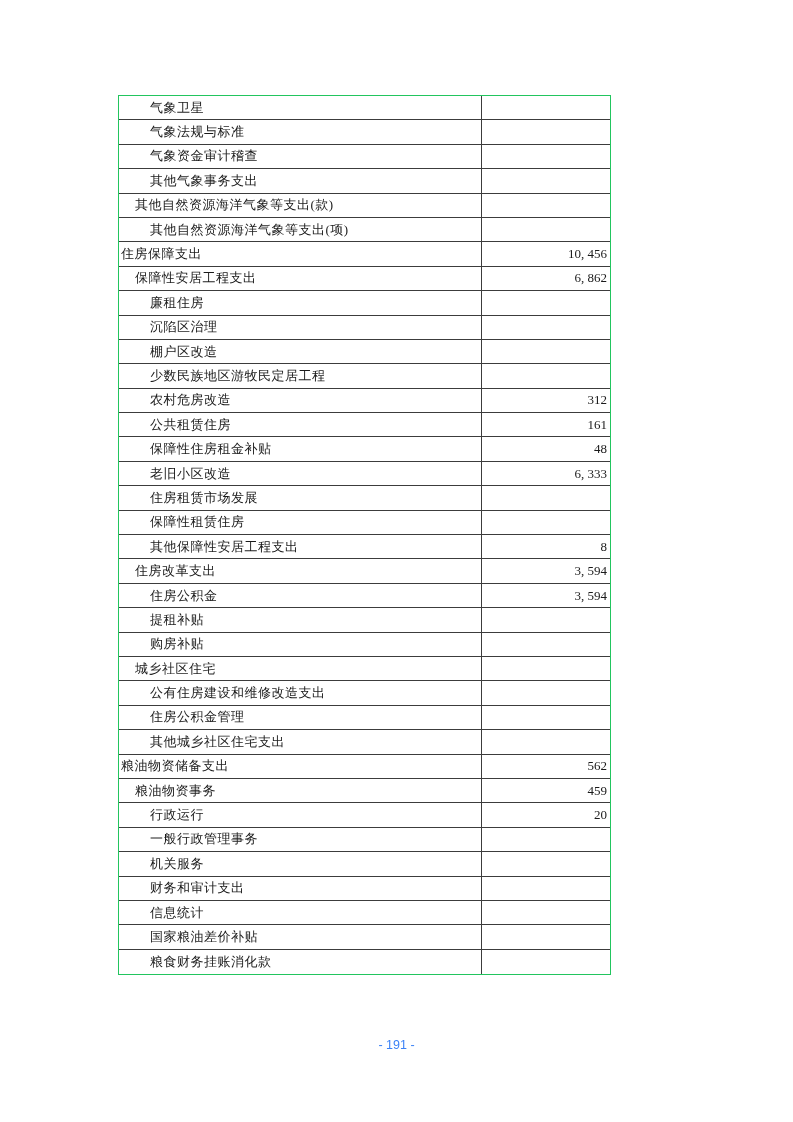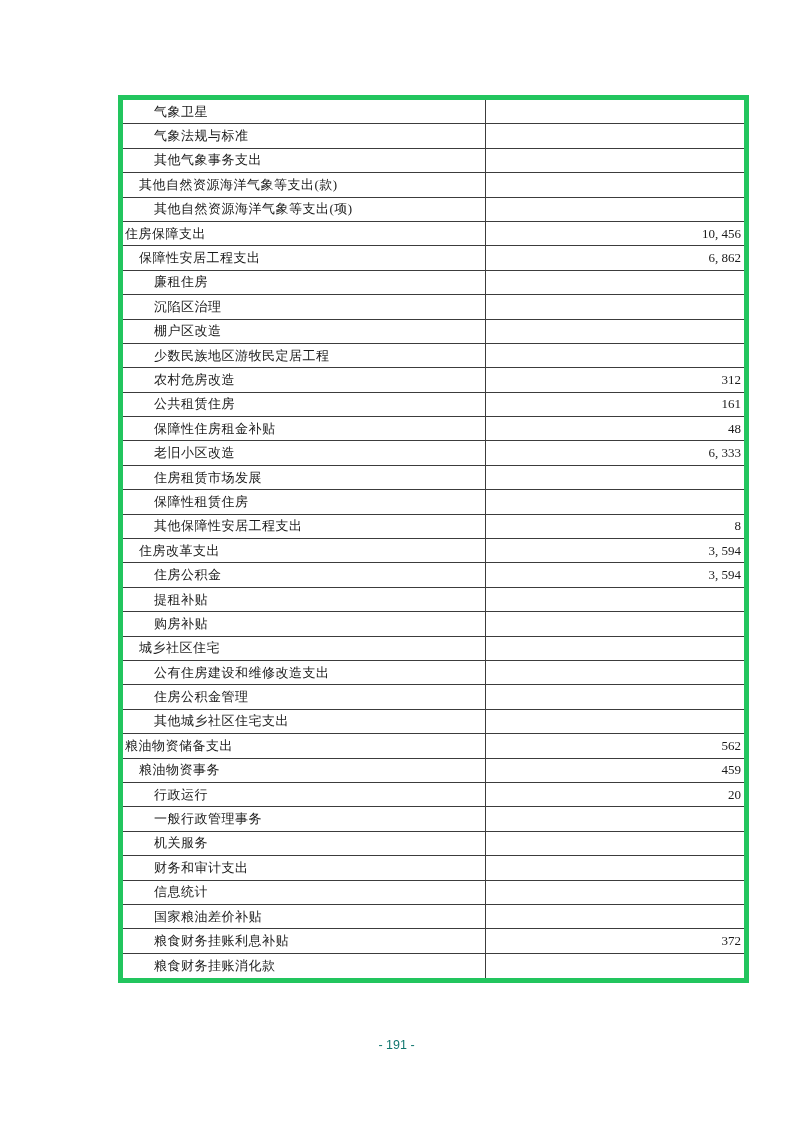--- a/index.html
+++ b/index.html
@@ -12,22 +12,22 @@
     height: 1122px;
     position: relative;
     font-family: "Liberation Serif", "DejaVu Serif", serif;
     color: #1a1a1a;
     overflow: hidden;
   }
   .budget-table {
     position: absolute;
     left: 118px;
     top: 95px;
-    width: 631px;
-    border: 5px solid #22c55e;
+    width: 493px;
+    border: 1px solid #22c55e;
     box-sizing: border-box;
     background: #ffffff;
   }
   .t-row {
     display: flex;
     height: 24.4px;
     box-sizing: border-box;
     border-bottom: 1px solid #3c3c3c;
   }
   .t-row:last-child {
@@ -58,37 +58,41 @@
   .indent-1 { padding-left: 16px; text-align: right; }
   .indent-2 { padding-left: 31px; }
   .page-footer {
     position: absolute;
     left: 0;
     width: 793px;
     top: 1038px;
     text-align: center;
     font-family: "Liberation Sans", "DejaVu Sans", sans-serif;
     font-size: 12.5px;
-    color: #0f766e;
+    color: #3b82f6;
   }
 </style>
 </head>
 <body>
 
 <div class="budget-table" id="budget-table">
   <div class="t-row">
     <div class="cell-label indent-2">气象卫星</div>
     <div class="cell-value"></div>
   </div>
 
   <div class="t-row">
     <div class="cell-label indent-2">气象法规与标准</div>
     <div class="cell-value"></div>
   </div>
 
+  <div class="t-row">
+    <div class="cell-label indent-2">气象资金审计稽查</div>
+    <div class="cell-value"></div>
+  </div>
 
   <div class="t-row">
     <div class="cell-label indent-2">其他气象事务支出</div>
     <div class="cell-value"></div>
   </div>
 
   <div class="t-row">
     <div class="cell-label indent-1">其他自然资源海洋气象等支出(款)</div>
     <div class="cell-value"></div>
   </div>
@@ -237,24 +241,20 @@
     <div class="cell-label indent-2">信息统计</div>
     <div class="cell-value"></div>
   </div>
 
 
   <div class="t-row">
     <div class="cell-label indent-2">国家粮油差价补贴</div>
     <div class="cell-value"></div>
   </div>
 
-  <div class="t-row">
-    <div class="cell-label indent-2">粮食财务挂账利息补贴</div>
-    <div class="cell-value">372</div>
-  </div>
 
   <div class="t-row">
     <div class="cell-label indent-2">粮食财务挂账消化款</div>
     <div class="cell-value"></div>
   </div>
 </div>
 
 <div class="page-footer">- 191 -</div>
 
 </body></html>

